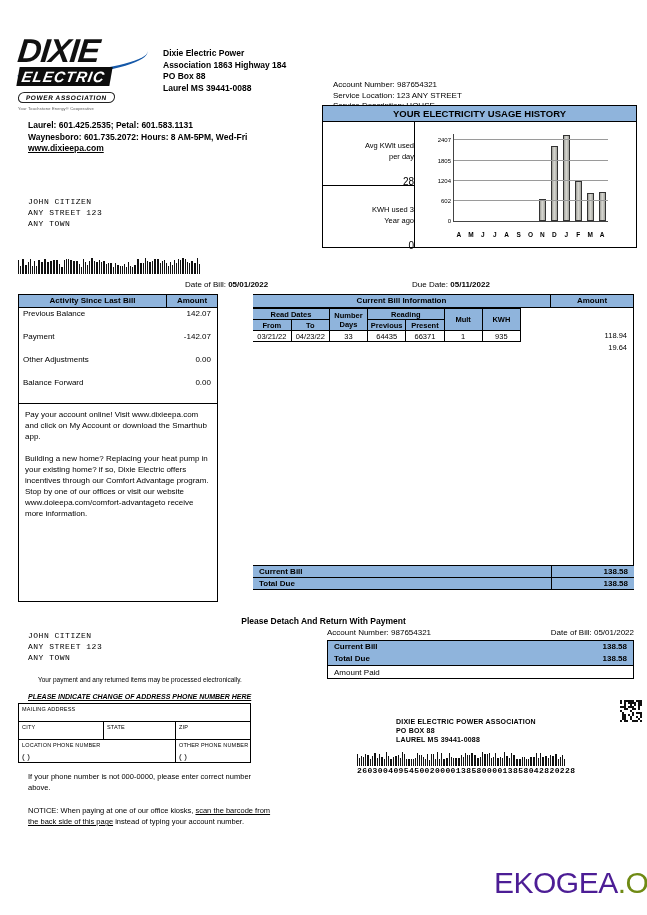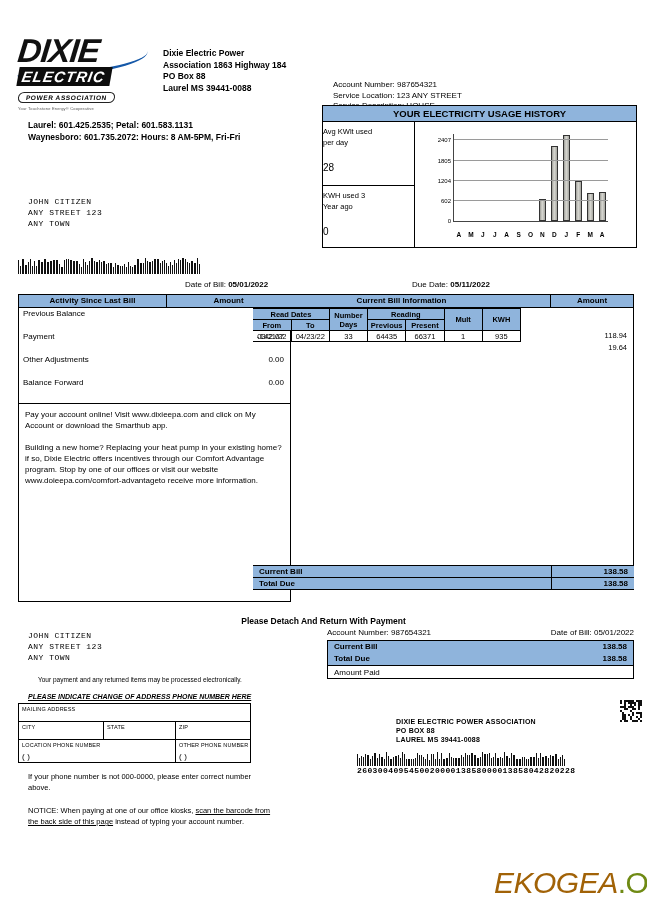--- a/index.html
+++ b/index.html
@@ -89,22 +89,22 @@
     border:1px solid #000; background:#fff;
   }
   .usage-title {
     height:16px; line-height:16px; text-align:center;
     font-size:9.5px; font-weight:bold;
     background:#8FB4DC; border-bottom:1px solid #000;
   }
   .usage-body { display:flex; height:126px; }
   .usage-left { width:92px; border-right:1px solid #000; }
   .usage-cell {
-    text-align:left; font-size:7.5px; line-height:11px;
-    padding-top:4px; height:63px;
+    text-align:right; font-size:7.5px; line-height:11px;
+    padding-top:18px; height:63px;
   }
   .usage-cell.second { border-top:1px solid #000; }
   .usage-cell .val { margin-top:14px; font-size:10px; }
 
   .chart-area { flex:1; position:relative; padding:8px 6px 4px 4px; }
   .chart-inner { position:relative; width:100%; height:100%; }
   .plot {
     position:absolute; left:34px; right:22px; top:4px; bottom:22px;
     border-left:1px solid #444; border-bottom:1px solid #444;
   }
@@ -128,21 +128,21 @@
   
   .dateline { position:absolute; top:280px; left:0; width:647px; font-size:8px; }
   .dateline .d1 { position:absolute; left:185px; }
   .dateline .d2 { position:absolute; left:412px; }
   .dateline b { font-size:8px; }
 
   
   .bill-wrap { position:absolute; left:18px; top:294px; width:616px; height:308px; }
 
   .left-col {
-    position:absolute; left:0; top:0; width:273px; height:308px;
+    position:absolute; left:0; top:0; width:200px; height:308px;
     border:1px solid #000;
   }
   .lc-head { display:flex; background:#8FB4DC; border-bottom:1px solid #000; }
   .lc-head div {
     font-size:8px; font-weight:bold; text-align:center;
     height:12px; line-height:12px;
   }
   .lc-head .c1 { width:148px; border-right:1px solid #000; }
   .lc-head .c2 { flex:1; }
   .lc-row { display:flex; font-size:8px; height:23px; align-items:flex-start; padding-top:1px; }
@@ -247,21 +247,21 @@
   .mail-block {
     position:absolute; left:396px; top:717px;
     font-size:7px; font-weight:bold; line-height:9px; letter-spacing:.2px;
   }
 
   
   .watermark {
     position:absolute; left:494px; top:866px;
     font-size:30px; letter-spacing:-0.5px;
   }
-  .watermark .a { color:#a16207;font-style:italic; }
+  .watermark .a { color:#4c1d95; }
   .watermark .b { color:#6f8a14; }
 </style>
 </head>
 <body>
 
 <div class="page">
 
   <div class="header">
 
     <div class="logo-wrap">
@@ -276,21 +276,22 @@
 
     <div class="co-address">
       <div>Dixie Electric Power</div>
       <div>Association 1863 Highway 184</div>
       <div>PO Box 88</div>
       <div>Laurel MS 39441-0088</div>
     </div>
 
     <div class="contact-block">
       <div>Laurel: 601.425.2535; Petal: 601.583.1131</div>
-      <div>Waynesboro: 601.735.2072: Hours: 8 AM-5PM, Fri-Fri</div>
+      <div>Waynesboro: 601.735.2072: Hours: 8 AM-5PM, Wed-Fri</div>
+      <div class="url">www.dixieepa.com</div>
     </div>
 
     <div class="acct-block">
       <div>Account Number: 987654321</div>
       <div>Service Location: 123 ANY STREET</div>
       <div>Service Description: HOUSE</div>
       <div>Phone Number: 000-0000</div>
       <div>Rate: 02</div>
     </div>
   </div>

